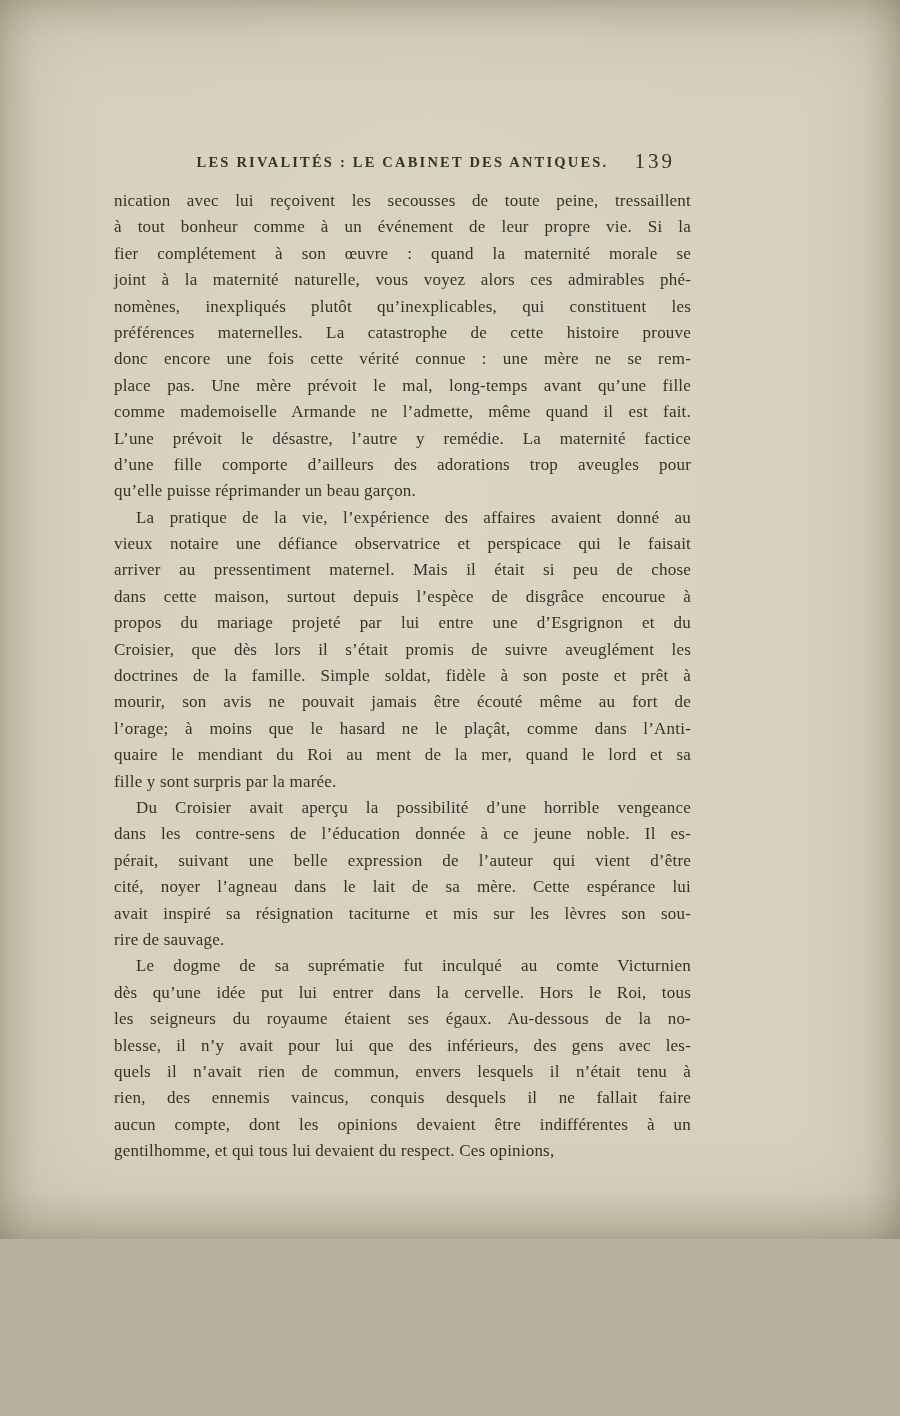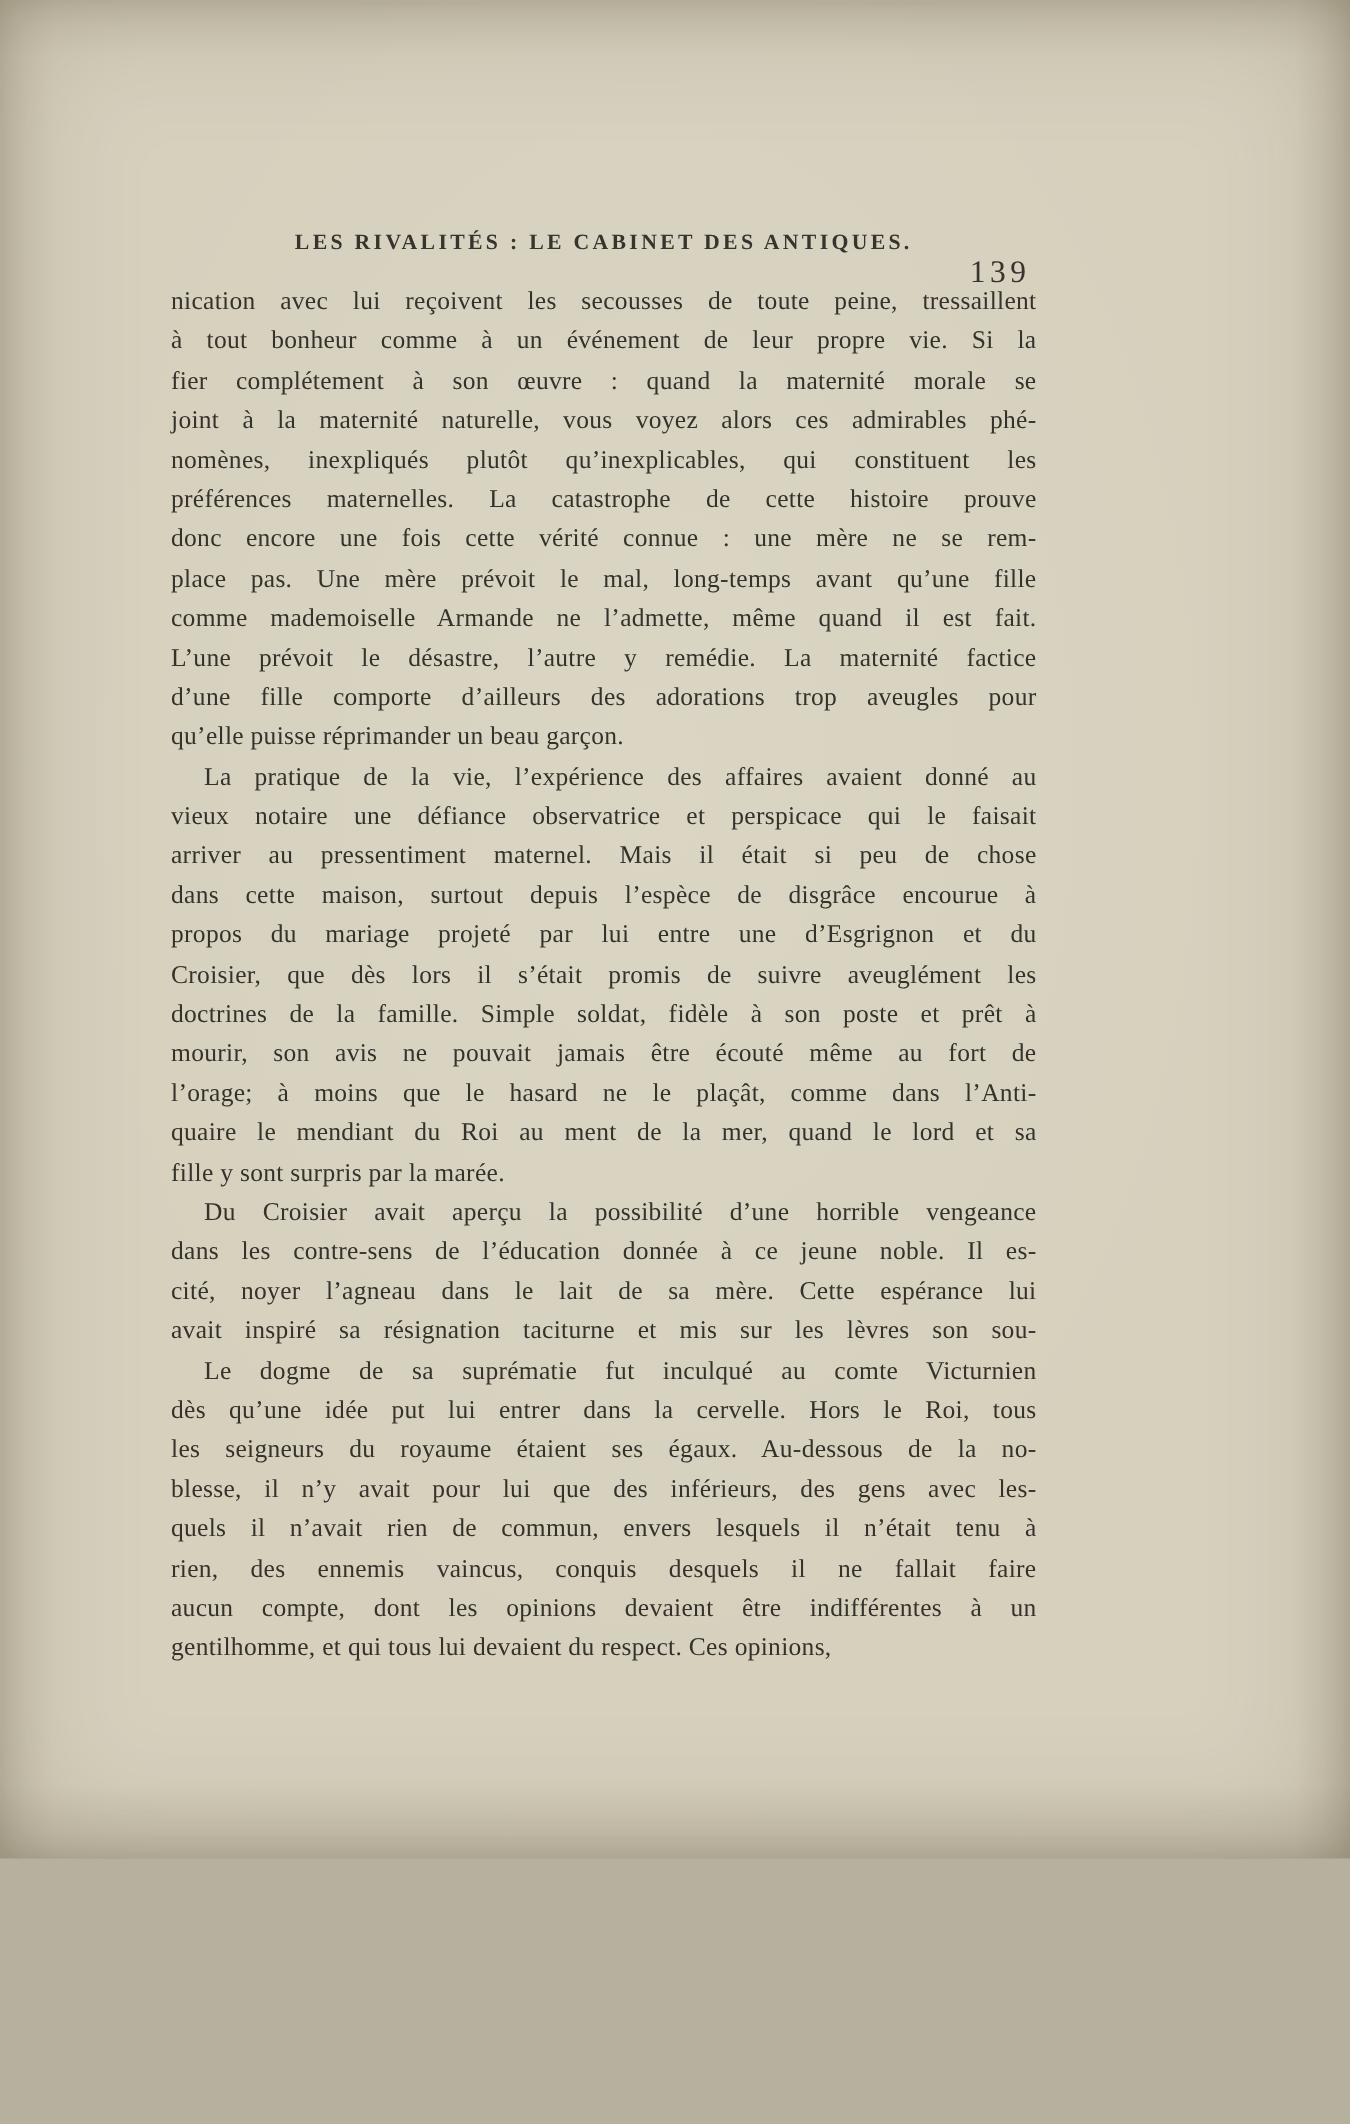--- a/index.html
+++ b/index.html
@@ -41,26 +41,25 @@
     right:0;
     text-align:center;
     font-size:14.5px;
     font-weight:700;
     letter-spacing:2.2px;
     top:5px;
     color:#36342d;
   }
   .page-number{
     position:absolute;
-    right:4px;
+    right:16px;
     top:0;
     font-size:21px;
     letter-spacing:3px;
     color:#36342d;
-    margin-top:20px;
   }
   .page-body{
     font-size:17px;
     line-height:26.4px;
     letter-spacing:0.2px;
   }
   .line{
     text-align:justify;
     text-align-last:justify;
     height:26.4px;
@@ -123,22 +122,24 @@
         <div class="line">dans cette maison, surtout depuis l’espèce de disgrâce encourue à</div>
         <div class="line">propos du mariage projeté par lui entre une d’Esgrignon et du</div>
         <div class="line">Croisier, que dès lors il s’était promis de suivre aveuglément les</div>
         <div class="line">doctrines de la famille. Simple soldat, fidèle à son poste et prêt à</div>
         <div class="line">mourir, son avis ne pouvait jamais être écouté même au fort de</div>
         <div class="line">l’orage; à moins que le hasard ne le plaçât, comme dans l’Anti-</div>
         <div class="line">quaire le mendiant du Roi au ment de la mer, quand le lord et sa</div>
         <div class="line last">fille y sont surpris par la marée.</div>
         <div class="line indent">Du Croisier avait aperçu la possibilité d’une horrible vengeance</div>
         <div class="line">dans les contre-sens de l’éducation donnée à ce jeune noble. Il es-</div>
+        <div class="line">pérait, suivant une belle expression de l’auteur qui vient d’être</div>
         <div class="line">cité, noyer l’agneau dans le lait de sa mère. Cette espérance lui</div>
         <div class="line">avait inspiré sa résignation taciturne et mis sur les lèvres son sou-</div>
+        <div class="line last">rire de sauvage.</div>
         <div class="line indent">Le dogme de sa suprématie fut inculqué au comte Victurnien</div>
         <div class="line">dès qu’une idée put lui entrer dans la cervelle. Hors le Roi, tous</div>
         <div class="line">les seigneurs du royaume étaient ses égaux. Au-dessous de la no-</div>
         <div class="line">blesse, il n’y avait pour lui que des inférieurs, des gens avec les-</div>
         <div class="line">quels il n’avait rien de commun, envers lesquels il n’était tenu à</div>
         <div class="line">rien, des ennemis vaincus, conquis desquels il ne fallait faire</div>
         <div class="line">aucun compte, dont les opinions devaient être indifférentes à un</div>
         <div class="line last">gentilhomme, et qui tous lui devaient du respect. Ces opinions,</div>
       </div>
   </div>

